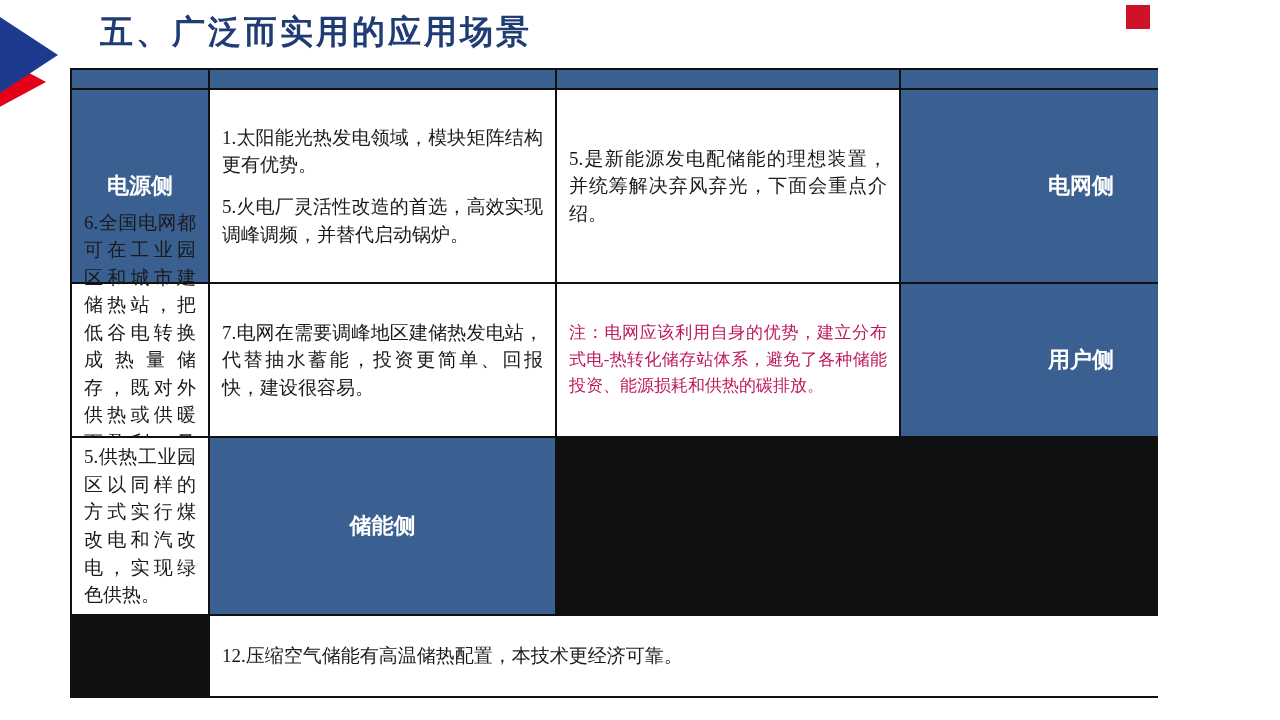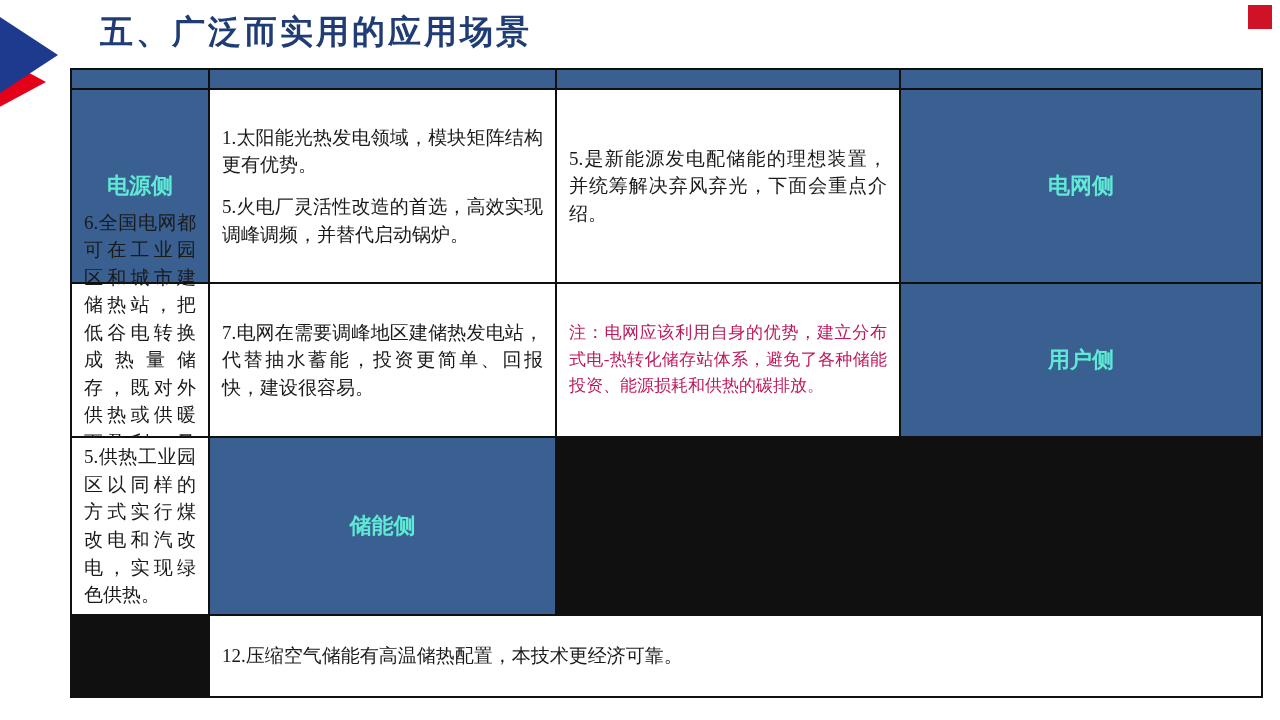--- a/index.html
+++ b/index.html
@@ -1,18 +1,18 @@
 <!DOCTYPE html>
 <html><head>
 <meta charset="utf-8">
 <style>
   * { margin:0; padding:0; box-sizing:border-box; }
   html,body { background:#ffffff; }
   .app {
-    position:relative; width:1280px; height:720px;
+    position:relative; width:1158px; height:720px;
     background:#ffffff; overflow:hidden;
     font-family:"Liberation Serif","DejaVu Serif",serif;
   }
   
   .tri { position:absolute; width:0; height:0; }
   .tri-red {
     left:-6px; top:54px; z-index:1;
     border-top:28px solid transparent;
     border-bottom:28px solid transparent;
     border-left:52px solid #e50019;
@@ -39,21 +39,21 @@
     position:absolute; left:70px; top:68px;
     display:grid;
     grid-template-columns:136px 345px 342px 360px;
     grid-template-rows:18px 192px 152px 176px 80px;
     gap:2px;
     background:#101010;
     border:2px solid #101010;
   }
   .hstrip { background:#3a5f91; }
   .rowhead {
-    background:#3a5f91; color:#5eead4;
+    background:#3a5f91; color:#ffffff;
     display:flex; align-items:center; justify-content:center;
     font-size:22px; font-weight:bold;
     font-family:"Liberation Sans","DejaVu Sans",sans-serif;
   }
   .cell {
     background:#ffffff; color:#1a1a1a;
     display:flex; flex-direction:column; justify-content:center;
     padding:8px 12px;
     font-size:19px; line-height:1.45;
     text-align:justify;

